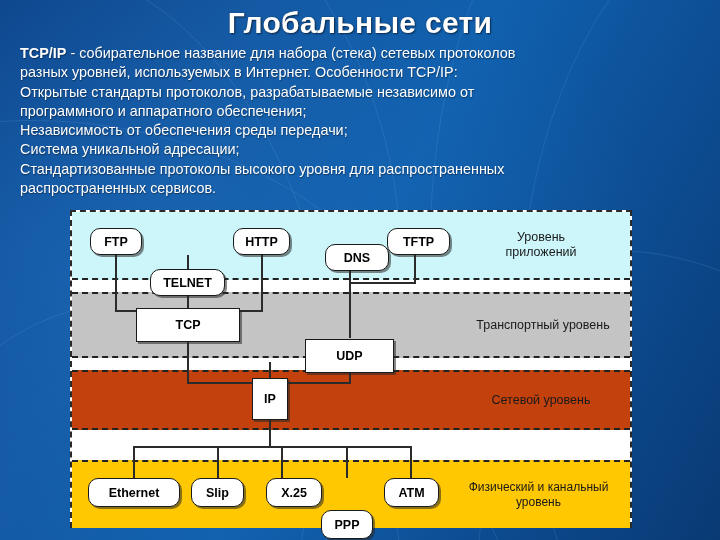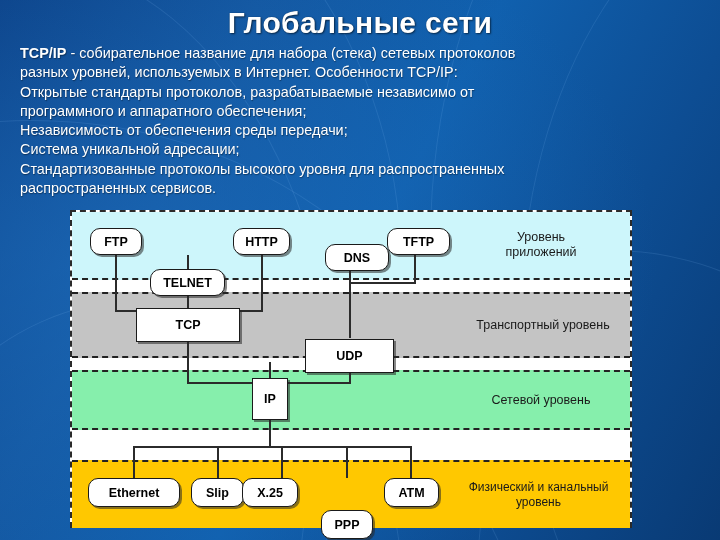--- a/index.html
+++ b/index.html
@@ -82,21 +82,21 @@
   .band {
     position: absolute;
     left: 0;
     width: 100%;
     box-sizing: border-box;
     border-top: 2px dashed #222222;
     border-bottom: 2px dashed #222222;
   }
   #band-app  { top: 0px;   height: 68px;  background: #cdf6fb; border-top: none; }
   #band-tr   { top: 80px;  height: 66px;  background: #c4c4c4; }
-  #band-net  { top: 158px; height: 60px;  background: #86efac; padding-left: 32px; }
+  #band-net  { top: 158px; height: 60px;  background: #c2410c; padding-left: 32px; }
   #band-phys { top: 248px; height: 68px;  background: #ffc800; border-bottom: none; }
 
   .band-label {
     position: absolute;
     right: 14px;
     top: 50%;
     transform: translateY(-50%);
     text-align: center;
     color: #1a1a1a;
     font-size: 12.5px;
@@ -221,18 +221,18 @@
     <div class="wire v" style="left:197px; top:206px; height:30px;"></div>
     <div class="wire h" style="left:61px;  top:234px; width:278px;"></div>
     <div class="wire v" style="left:61px;  top:234px; height:32px;"></div>
     <div class="wire v" style="left:145px; top:234px; height:32px;"></div>
     <div class="wire v" style="left:209px; top:234px; height:32px;"></div>
     <div class="wire v" style="left:274px; top:234px; height:32px;"></div>
     <div class="wire v" style="left:338px; top:234px; height:32px;"></div>
 
     <div class="pbox rounded" style="left:16px;  top:266px; width:92px; height:29px;">Ethernet</div>
     <div class="pbox rounded" style="left:119px; top:266px; width:53px; height:29px;">Slip</div>
-    <div class="pbox rounded" style="left:170px; top:266px; width:56px; height:29px;">X.25</div>
+    <div class="pbox rounded" style="left:194px; top:266px; width:56px; height:29px;">X.25</div>
     <div class="pbox rounded" style="left:249px; top:266px; width:52px; height:29px;margin-top:32px;">PPP</div>
     <div class="pbox rounded" style="left:312px; top:266px; width:55px; height:29px;">ATM</div>
 
   </div>
 </div>
 
 </body></html>

